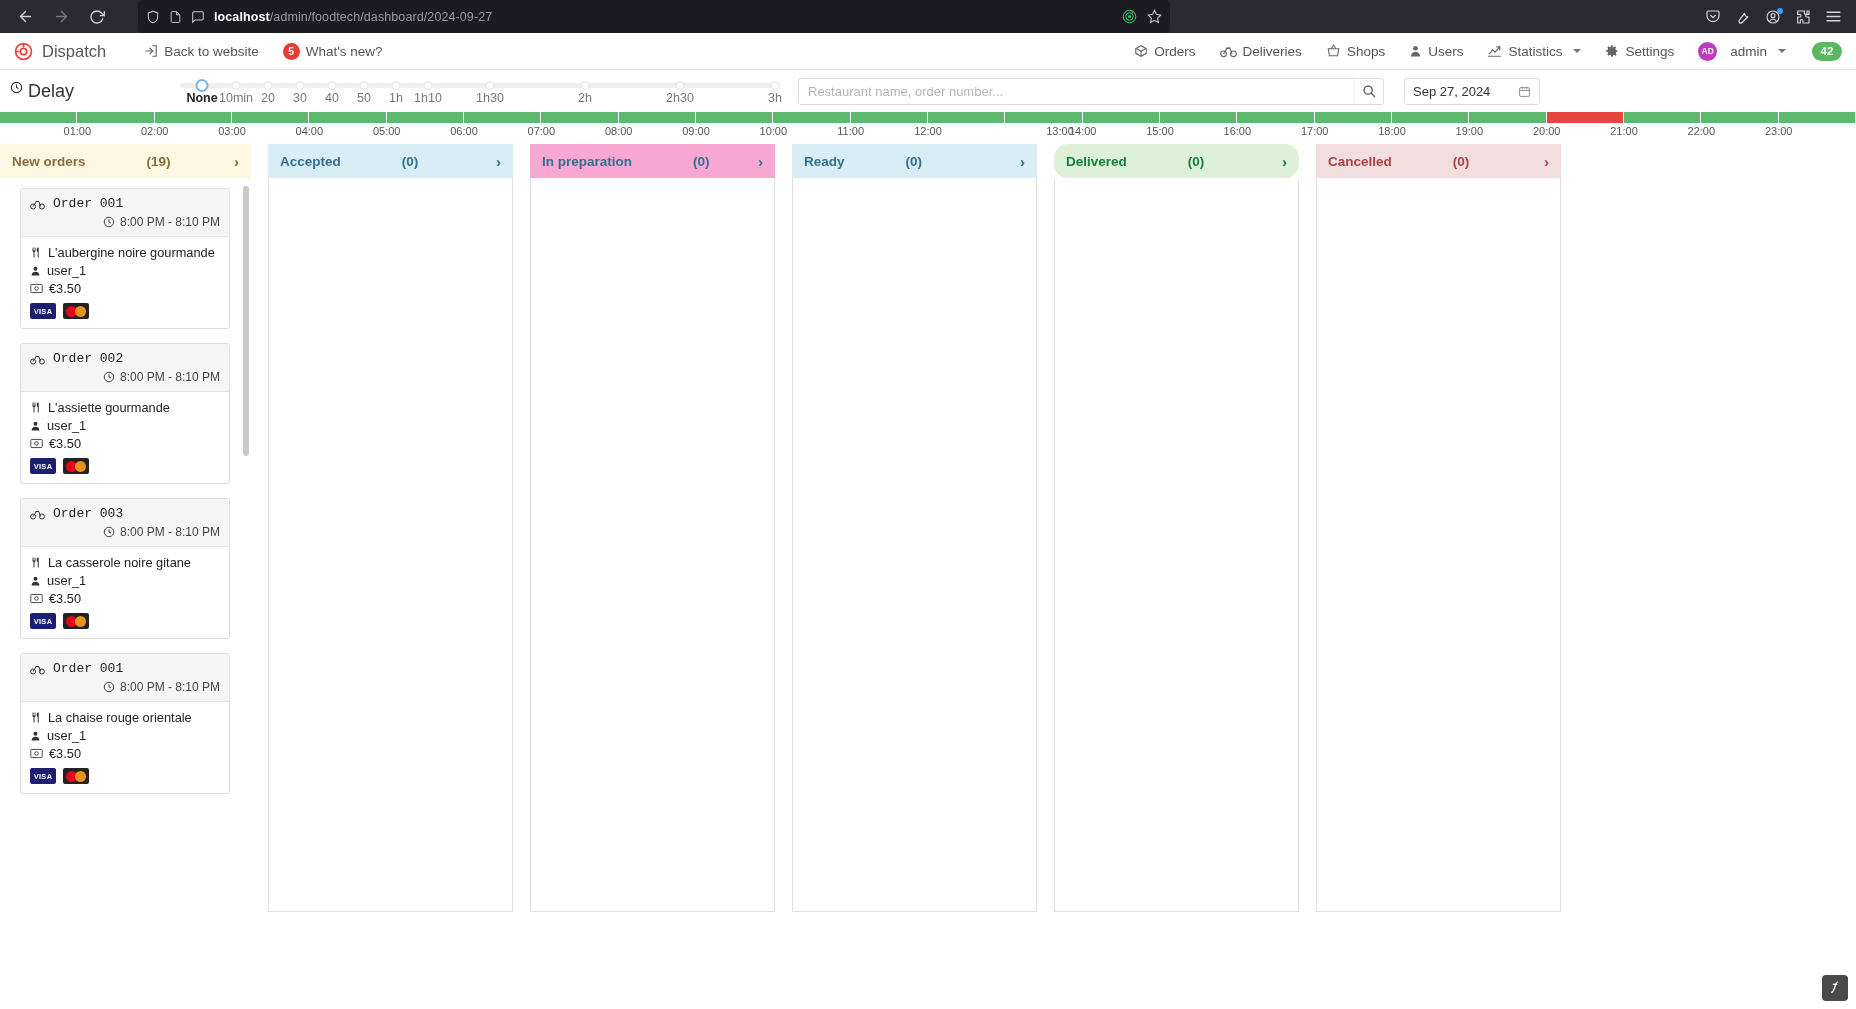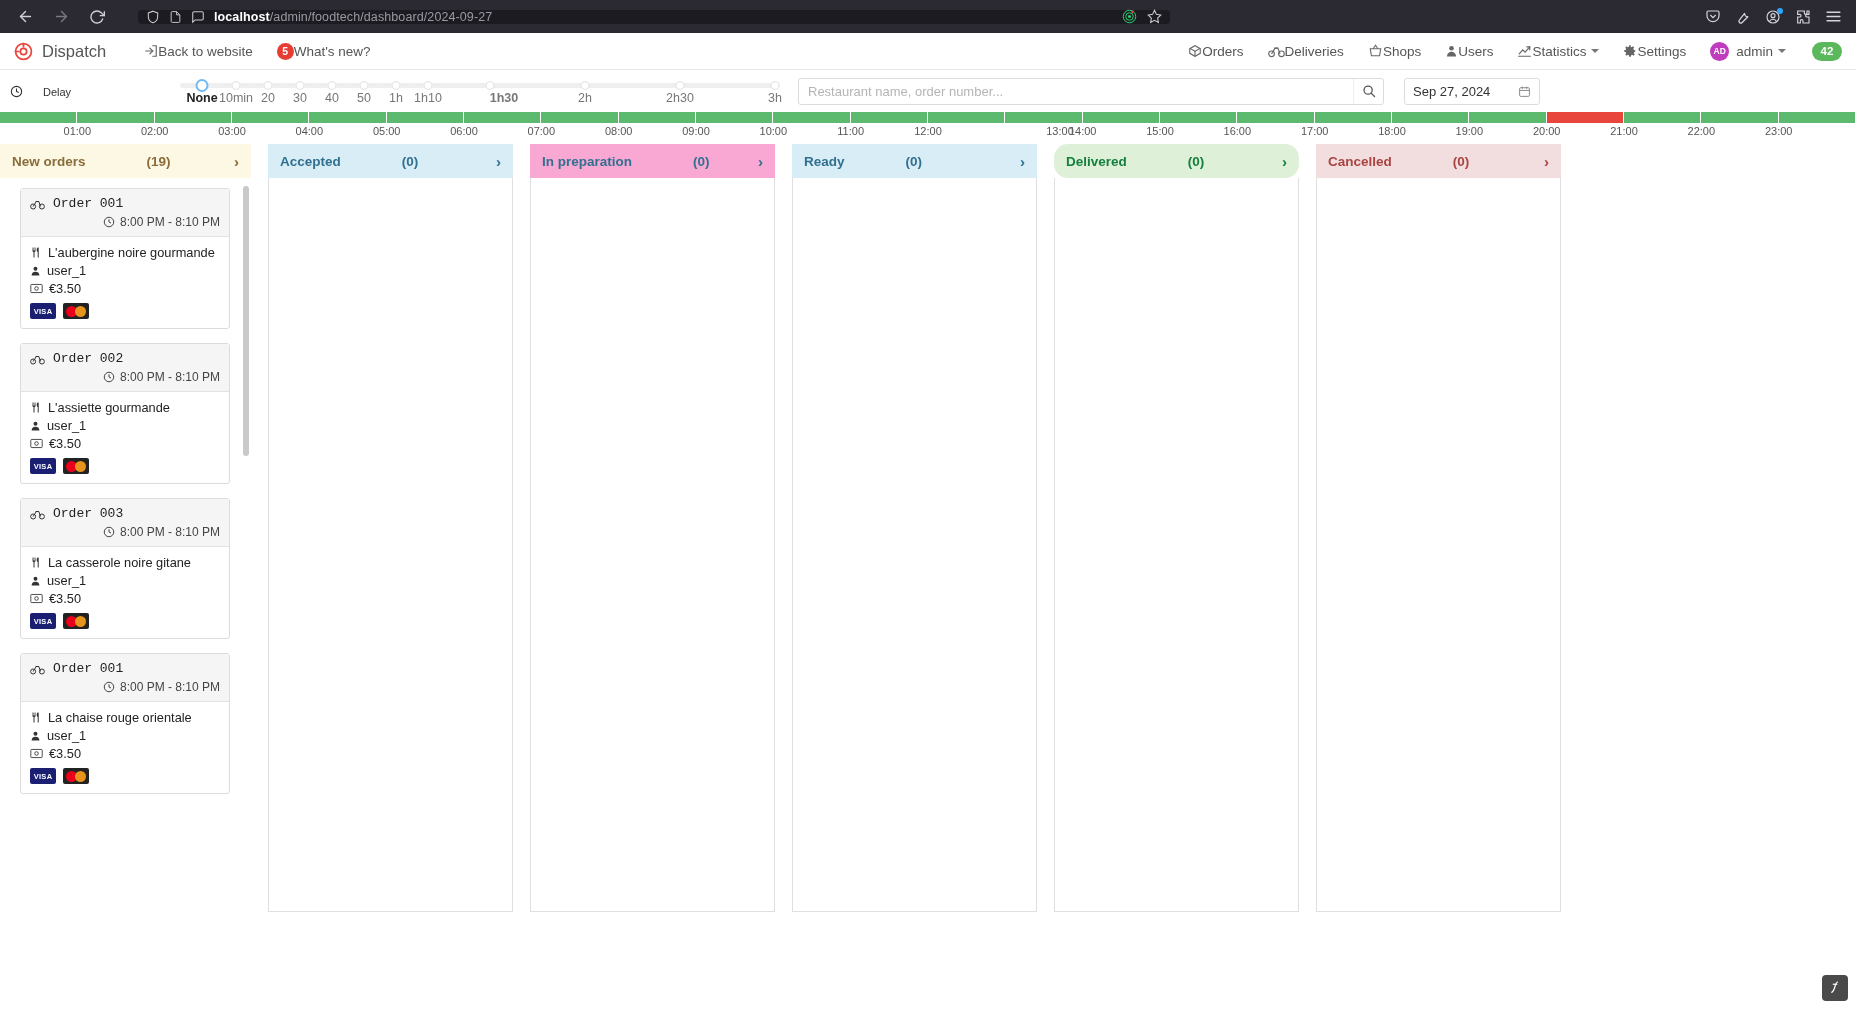--- a/index.html
+++ b/index.html
@@ -26,21 +26,21 @@
     width: 30px; height: 26px;
     display:flex; align-items:center; justify-content:center;
     color:#cfcfd8;
     border-radius: 4px;
   }
   .nav-btn.disabled { color:#78787f; }
   #urlbar {
     flex: 0 0 auto;
     width: 1032px;
     margin-left: 20px;
-    height: 14px;
+    height: 33px;
     background: #1c1b22;
     border-radius: 4px;
     display:flex; align-items:center;
     padding: 0 8px;
     gap: 9px;
     color:#e8e8ed;
     font-size: 12.5px;
   }
   #urlbar .u-ico { color:#c9c9d1; display:flex; align-items:center; }
   #url-text { white-space:nowrap; letter-spacing:0.1px; }
@@ -62,21 +62,21 @@
     display:flex; align-items:center;
     padding: 0 14px;
     gap: 0px;
     font-size: 13.5px;
   }
   #app-header .brand {
     display:flex; align-items:center; gap:9px;
     font-size:16.5px; color:#555; margin-right: 26px;
   }
   .hdr-item {
-    display:flex; align-items:center; 
+    display:flex; align-items:center; gap:6px;
     color:#555; padding: 0 12px; height:37px;
     white-space:nowrap;
   }
   .hdr-item .ico { display:flex; align-items:center; color:#666; }
   #whatsnew-badge {
     width:17px;height:17px;border-radius:50%;
     background:#e63c33;color:#fff;font-size:10.5px;
     display:flex;align-items:center;justify-content:center;
     font-weight:600;
   }
@@ -98,22 +98,22 @@
 
   
   #controls {
     height: 42px;
     display:flex; align-items:center;
     padding: 0 6px 0 10px;
     background:#fff;
     position:relative;
   }
   #delay-label {
-    display:flex; align-items:flex-end; gap:20px;
-    font-size:11px; color:#333; width:170px;
+    display:flex; align-items:flex-start; gap:5px;
+    font-size:18px; color:#333; width:170px;
   }
   #slider-wrap { position:relative; width: 600px; height:42px; }
   #slider-track {
     position:absolute; left:0; top:13px; height:5px; width:100%;
     background:#efefef; border-radius:3px;
   }
   .tick {
     position:absolute; top:11px;
     width:9px;height:9px;border-radius:50%;
     background:#fff;border:1px solid #e2e2e2;
@@ -478,21 +478,21 @@
         <div class="tick-label" style="left: 120px;">30</div>
         <div class="tick" style="left: 152px;"></div>
         <div class="tick-label" style="left: 152px;">40</div>
         <div class="tick" style="left: 184px;"></div>
         <div class="tick-label" style="left: 184px;">50</div>
         <div class="tick" style="left: 216px;"></div>
         <div class="tick-label" style="left: 216px;">1h</div>
         <div class="tick" style="left: 248px;"></div>
         <div class="tick-label" style="left: 248px;">1h10</div>
         <div class="tick" style="left: 310px;"></div>
-        <div class="tick-label" style="left: 324px; font-weight: bold;">1h30</div>
+        <div class="tick-label" style="left: 310px;">1h30</div>
         <div class="tick" style="left: 405px;"></div>
         <div class="tick-label" style="left: 405px;">2h</div>
         <div class="tick" style="left: 500px;"></div>
         <div class="tick-label" style="left: 500px;">2h30</div>
         <div class="tick" style="left: 595px;"></div>
         <div class="tick-label" style="left: 595px;">3h</div>
       </div>
   </div>
 
   <div id="search-wrap">

